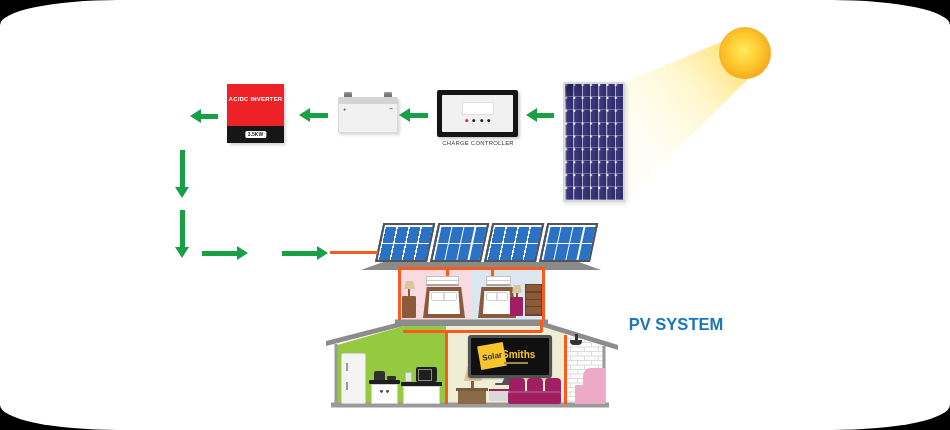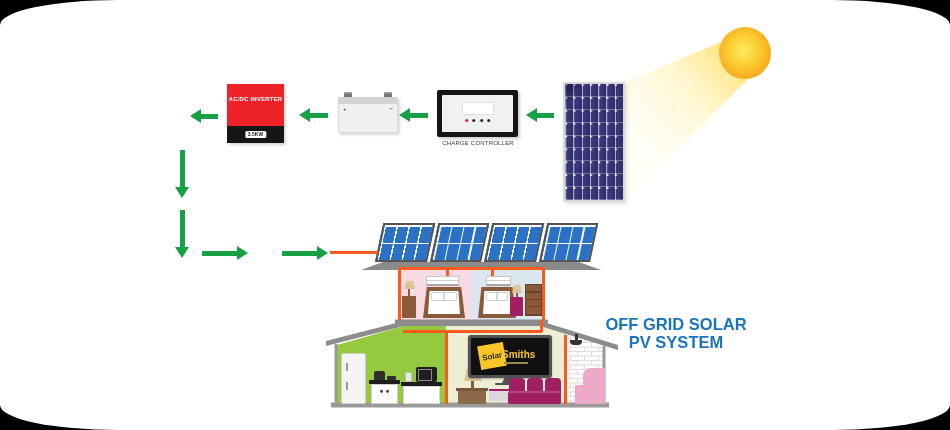--- a/index.html
+++ b/index.html
@@ -304,18 +304,17 @@
       <i class="cush" style="left:36.5px;"></i>
       <i class="seat"></i>
     </div>
 
     <div class="abs shower-pipe" style="left:575px;top:334px;width:2.5px;height:7px;"></div>
     <div class="abs shower-head" style="left:570px;top:340px;width:12px;height:5px;"></div>
     <div class="abs bathpink" style="left:583px;top:368px;width:22px;height:36px;border-radius:8px 0 0 0;"></div>
     <div class="abs bathpink" style="left:575px;top:385px;width:10px;height:19px;"></div>
 
     <div class="abs title">
-      <div>OFF GRID SOLAR</div>
       <div>PV SYSTEM</div>
     </div>
 
   </div>
 </div>
 
 </body></html>

